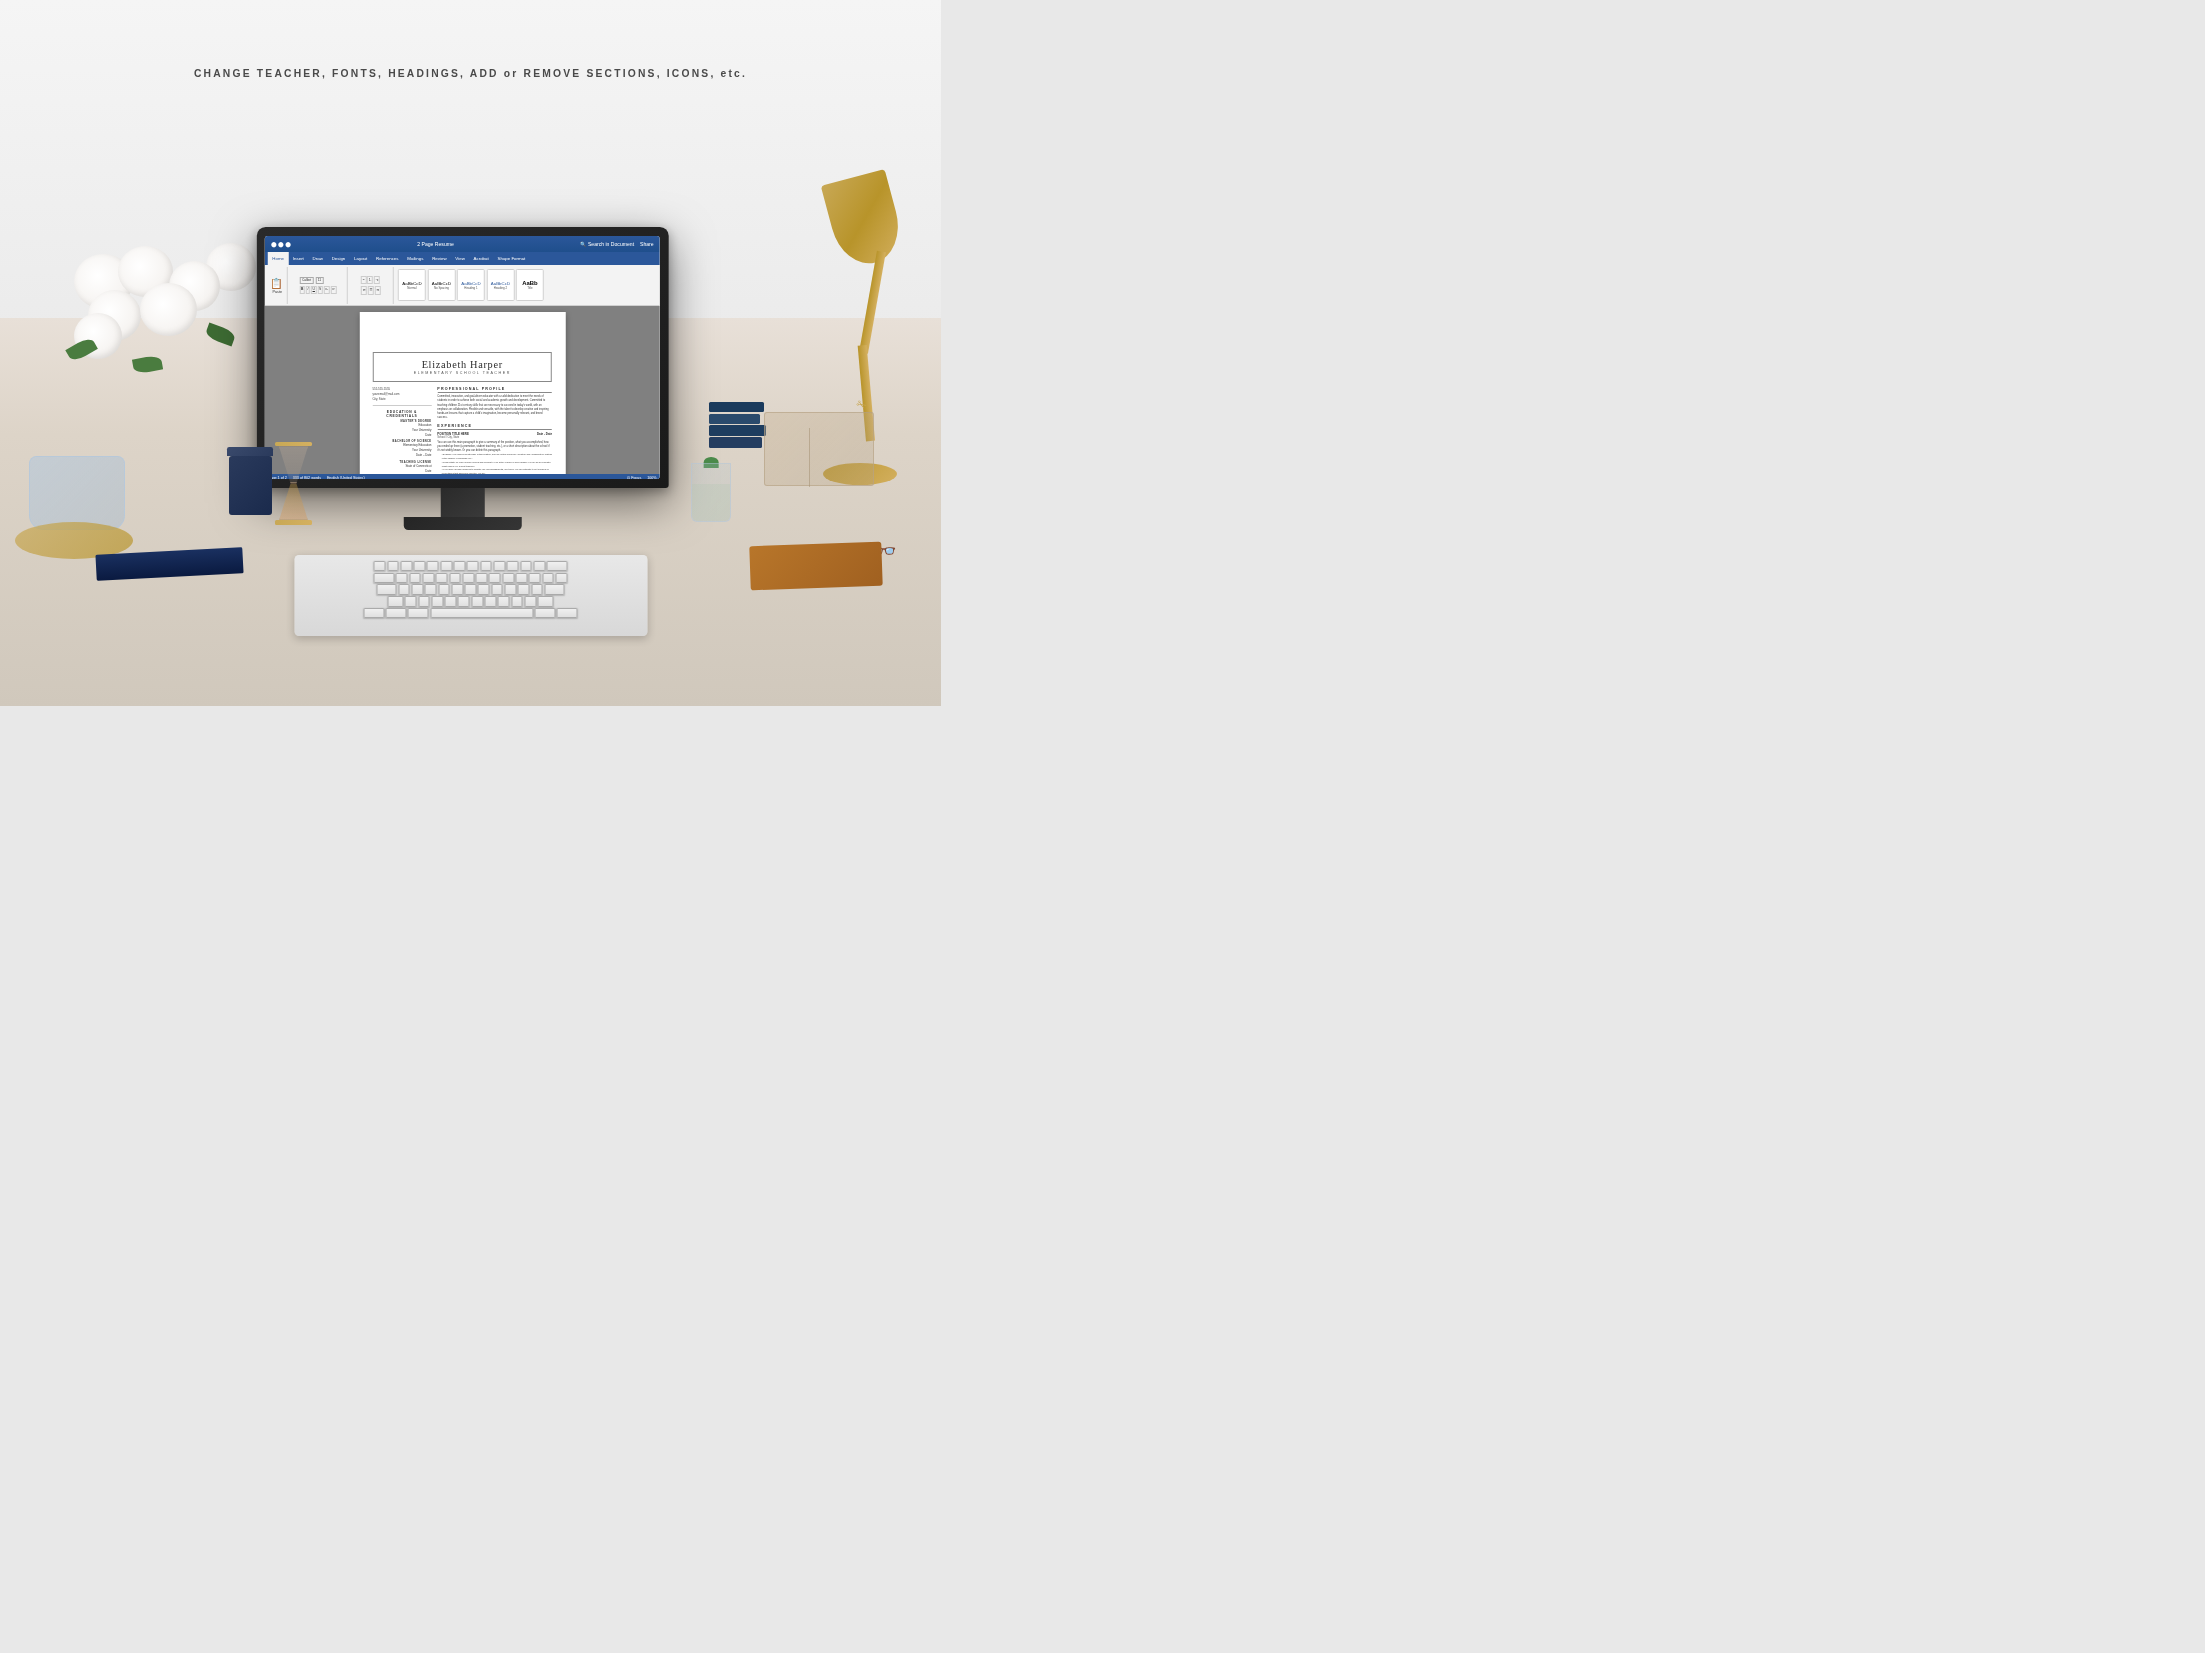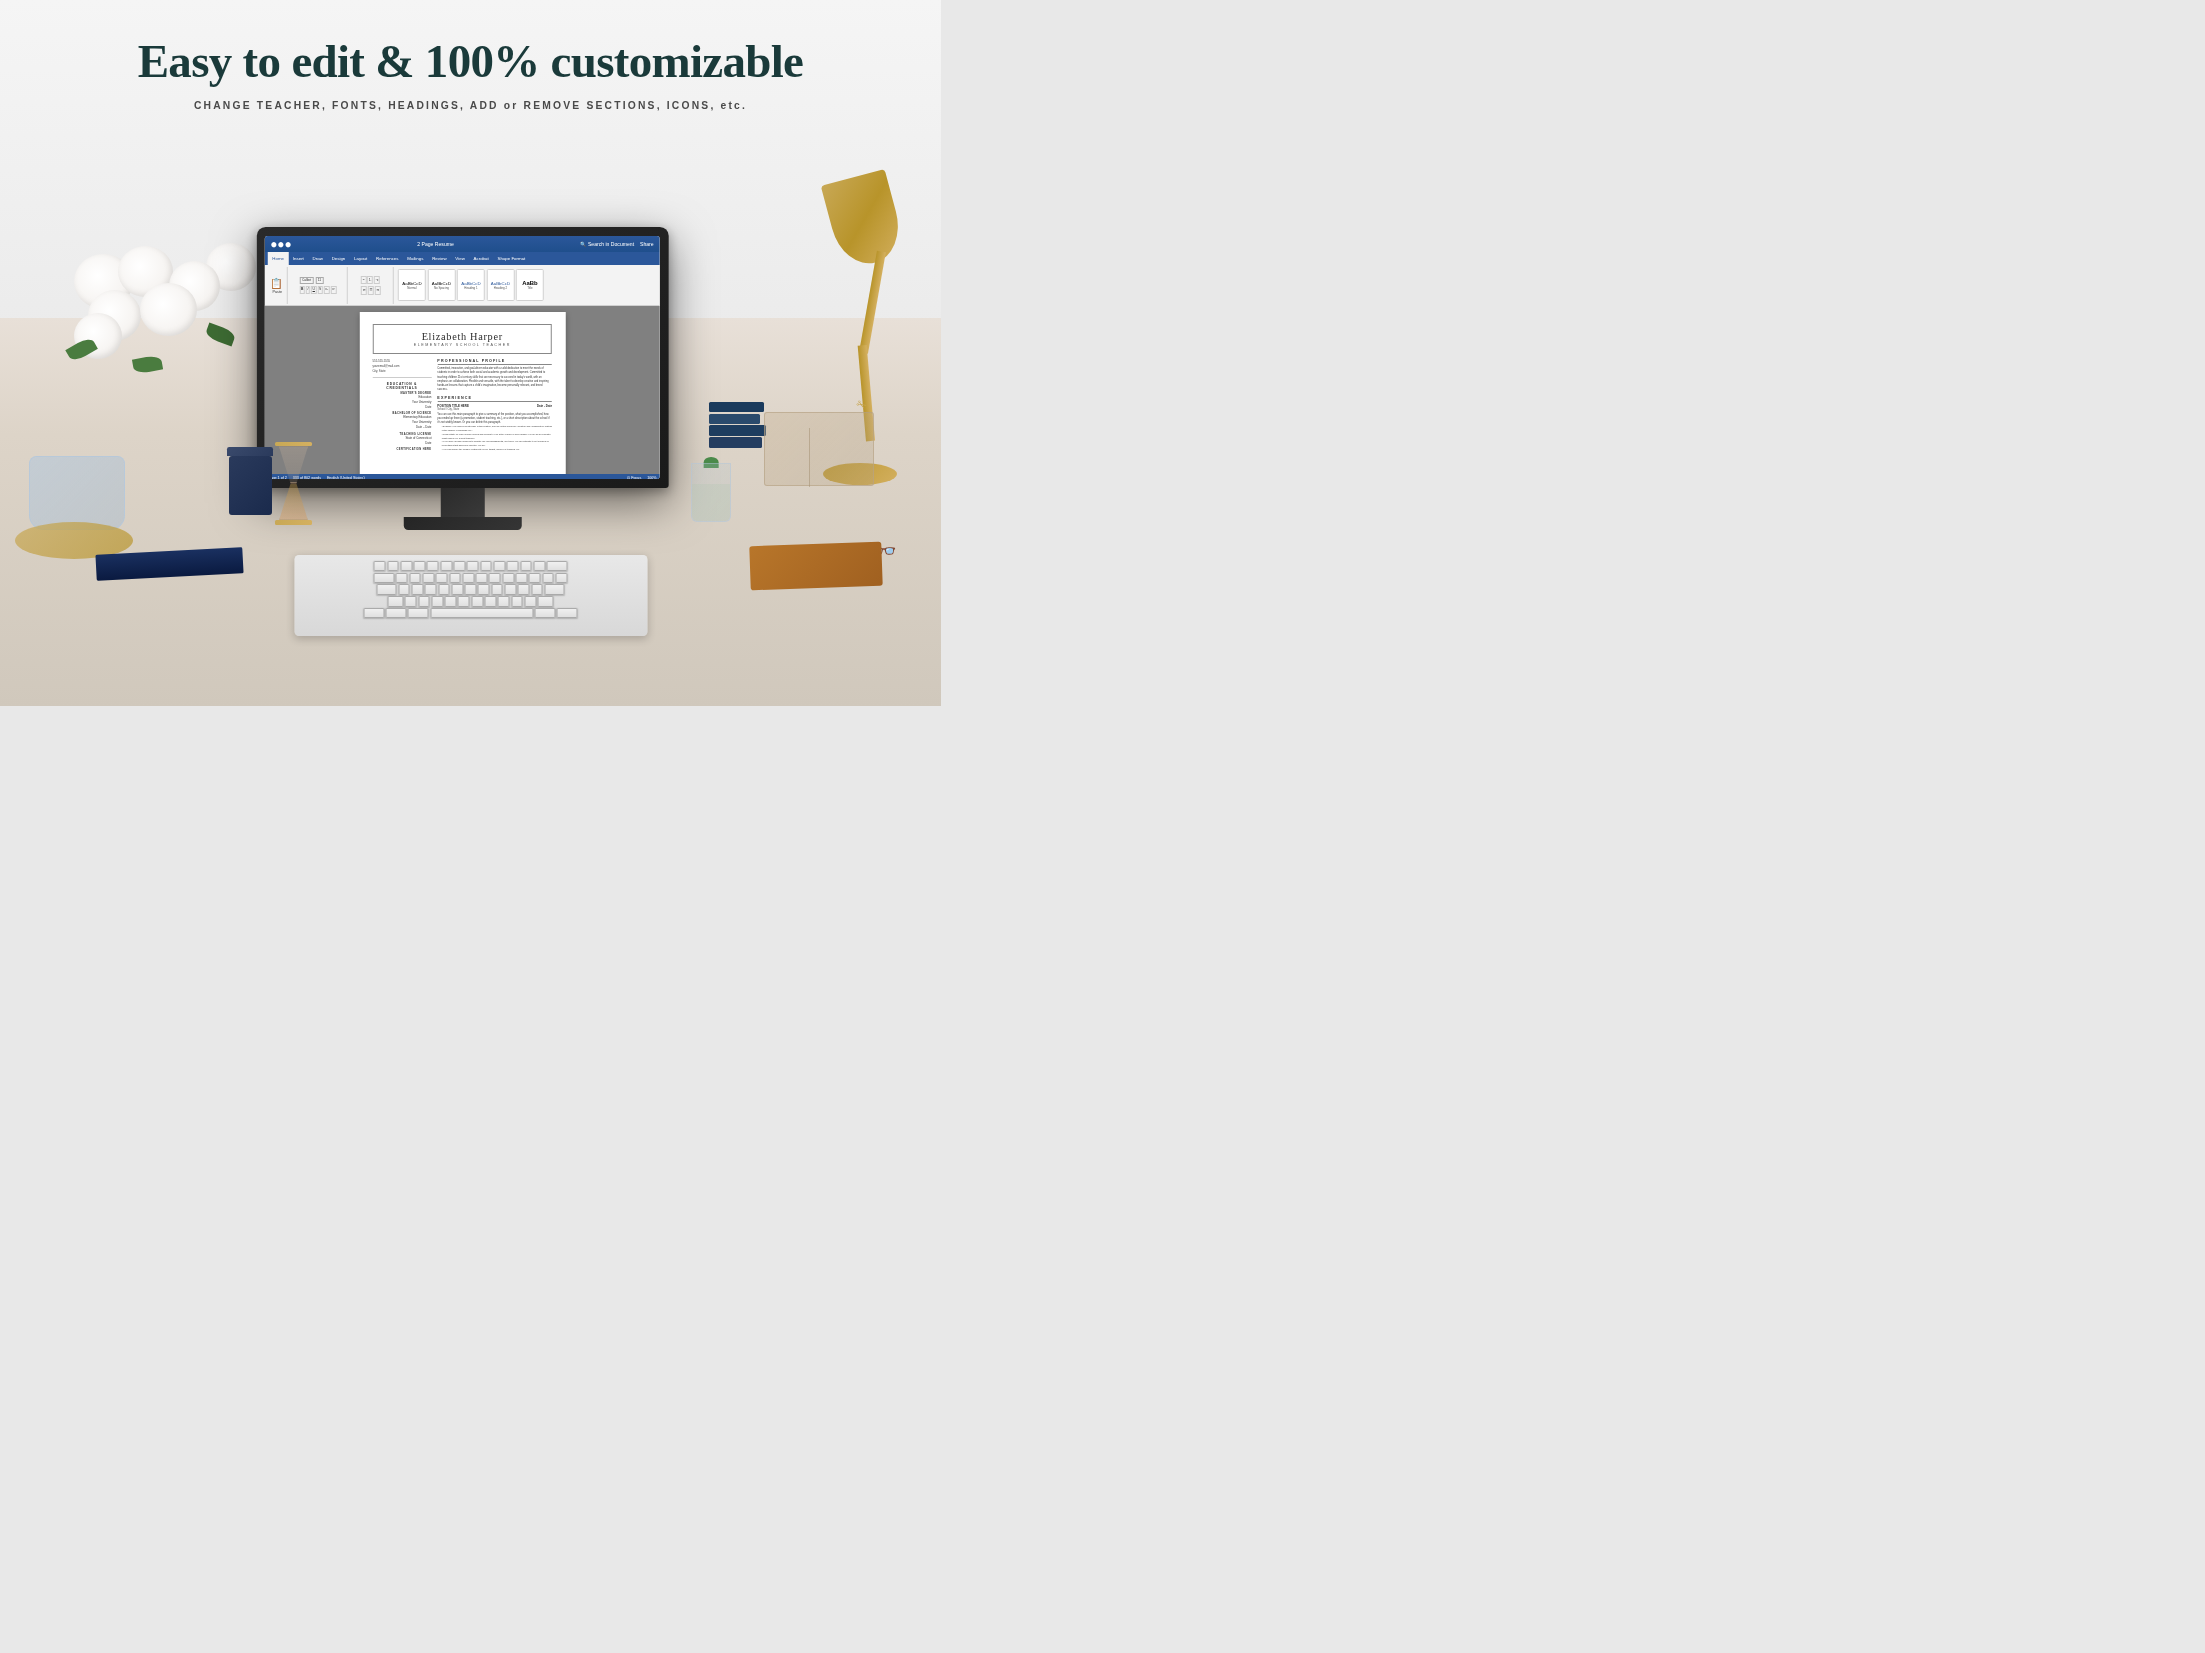--- a/index.html
+++ b/index.html
@@ -285,20 +285,21 @@
       padding: 11.8px 13.2px;
       font-family: Georgia, serif;
       overflow: hidden;
     }
 
     .resume-name-box {
       border: 0.7px solid #888;
       text-align: center;
       padding: 5.9px 8.8px;
       margin-bottom: 2.9px;
+      margin-top: 28px;
     }
 
     .resume-name {
       font-size: 10.3px;
       color: #2c2c2c;
       font-weight: normal;
       letter-spacing: 0.7px;
     }
 
     .resume-title {
@@ -1006,16 +1007,15 @@
         <div class="key key-wide"></div>
         <div class="key key-space"></div>
         <div class="key key-wide"></div>
         <div class="key key-wide"></div>
       </div>
     </div>
   </div>
 </div>
 
 <div class="header-overlay">
-  <h1 class="main-headline">Easy to edit &amp; 100% customizable</h1>
   <p class="sub-headline">CHANGE TEACHER, FONTS, HEADINGS, ADD or REMOVE SECTIONS, ICONS, etc.</p>
 </div>
 
 
 </body></html>

